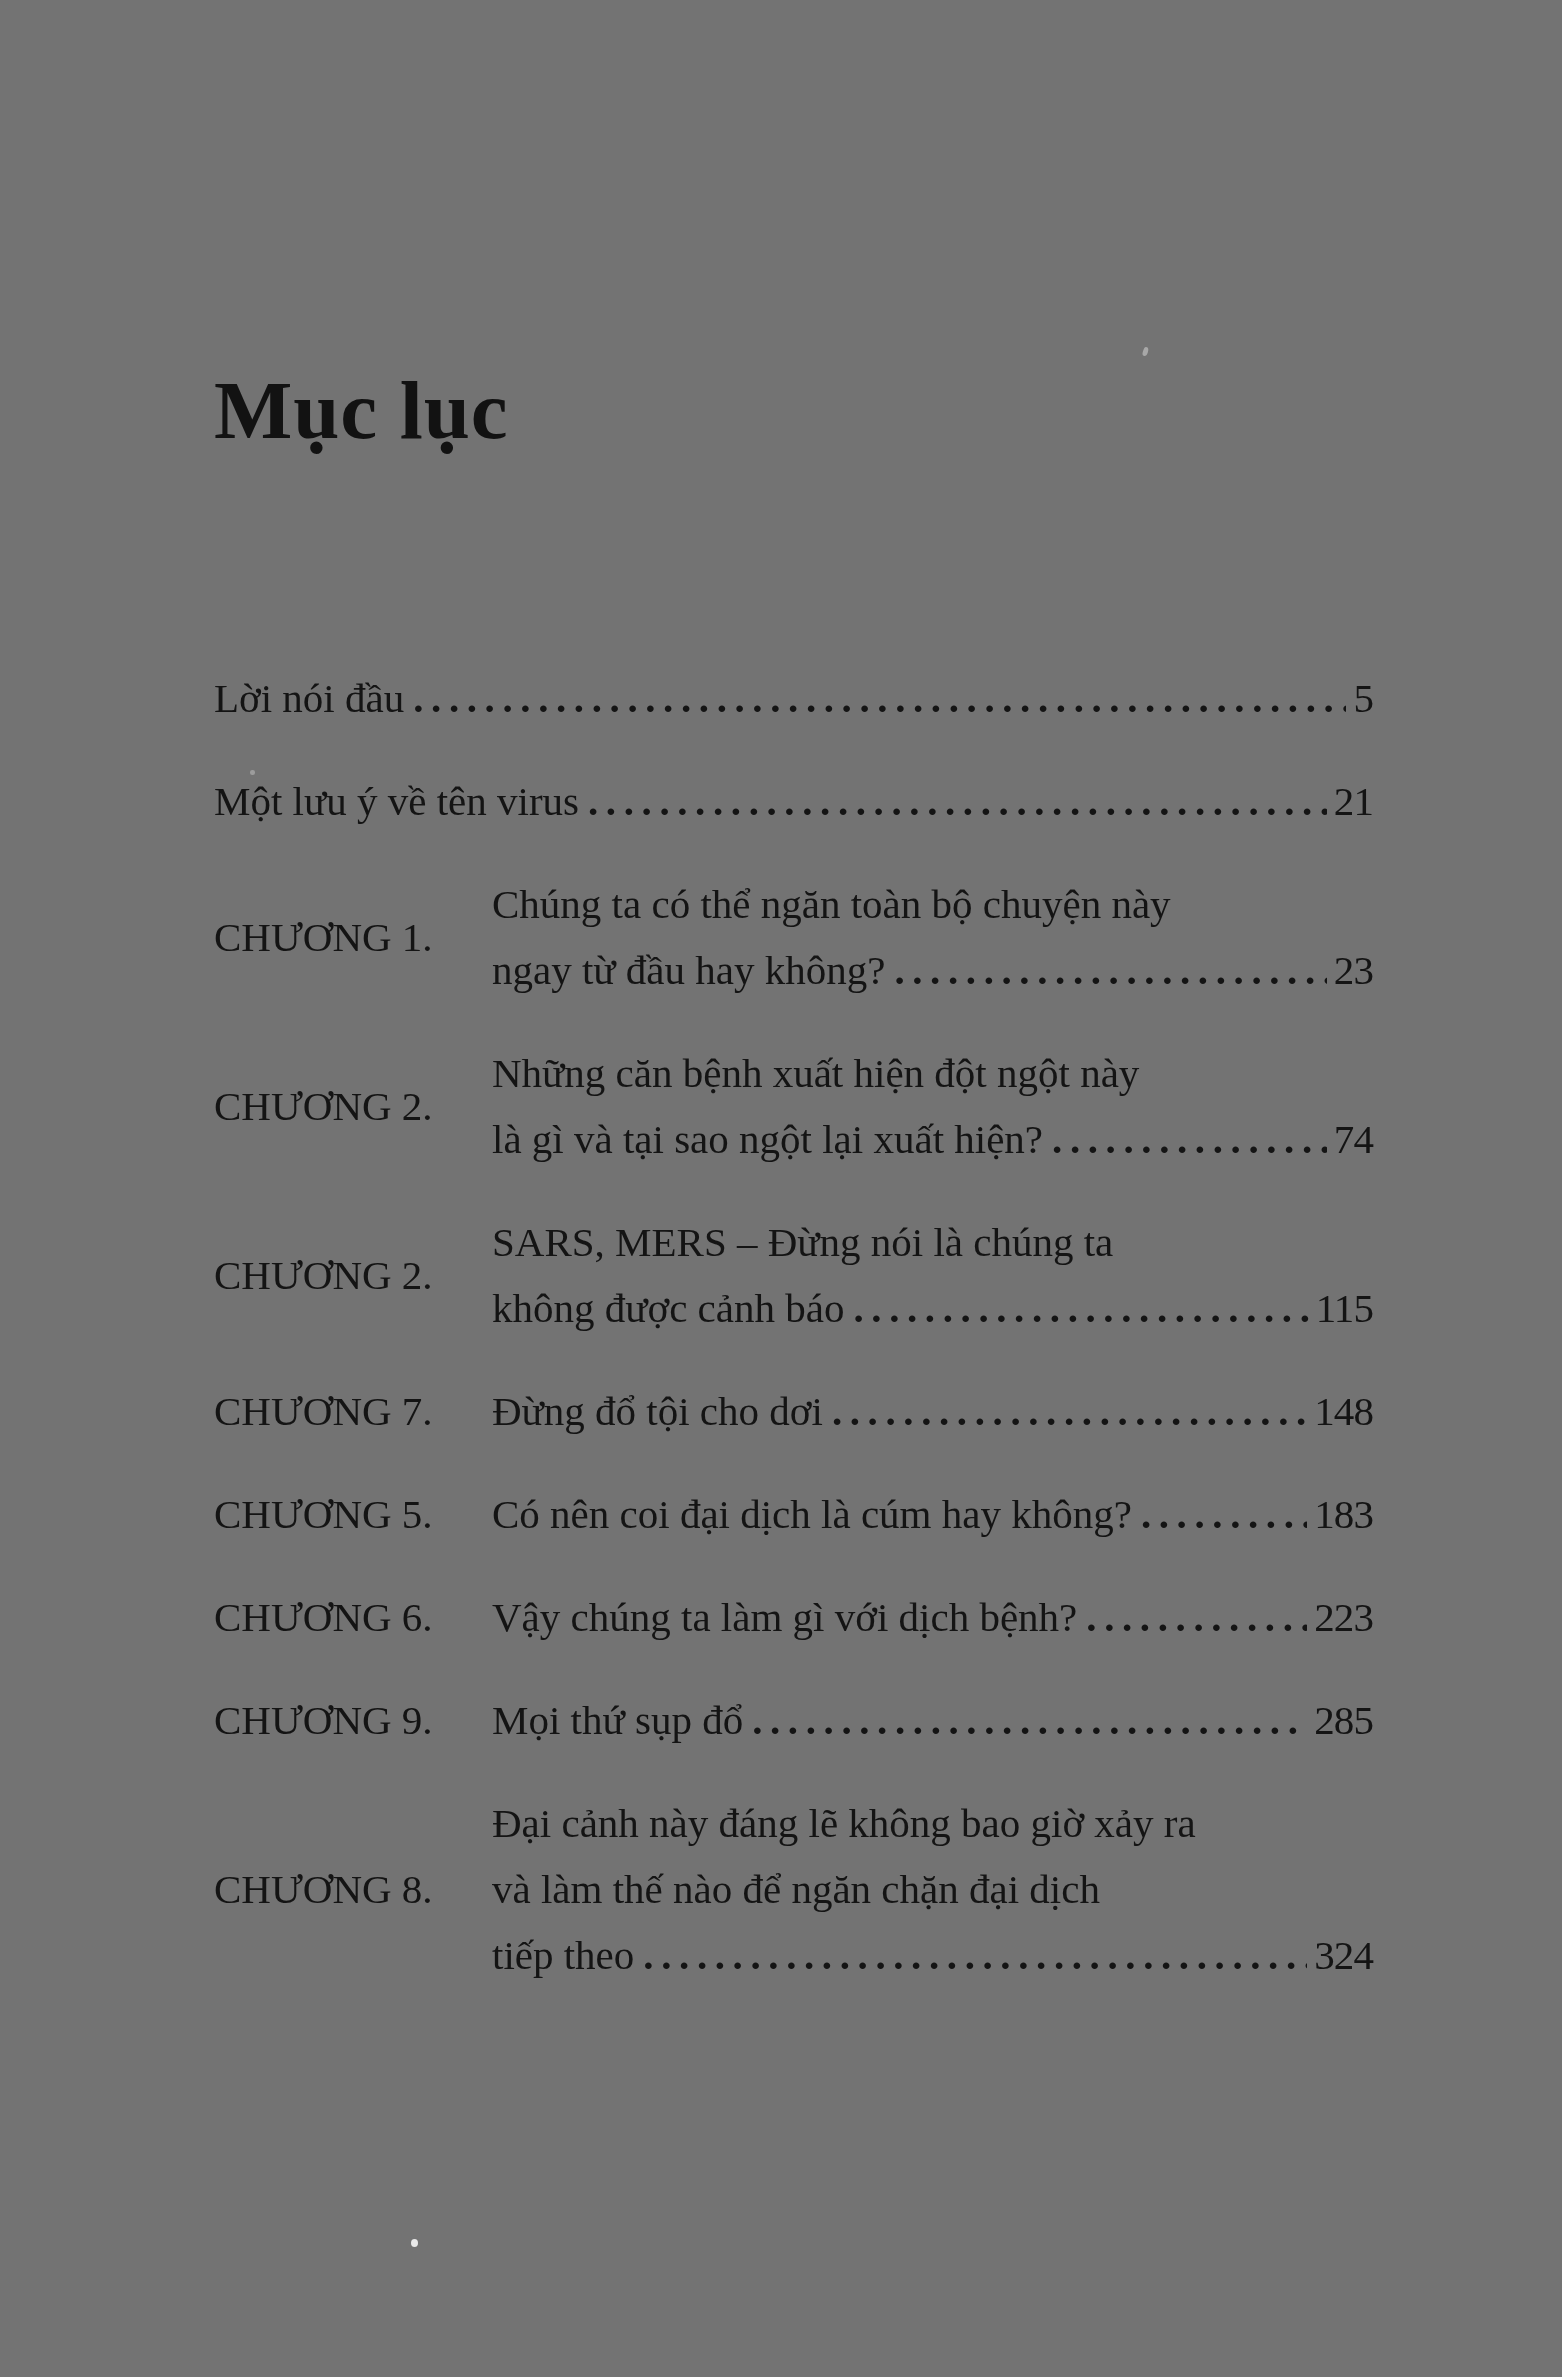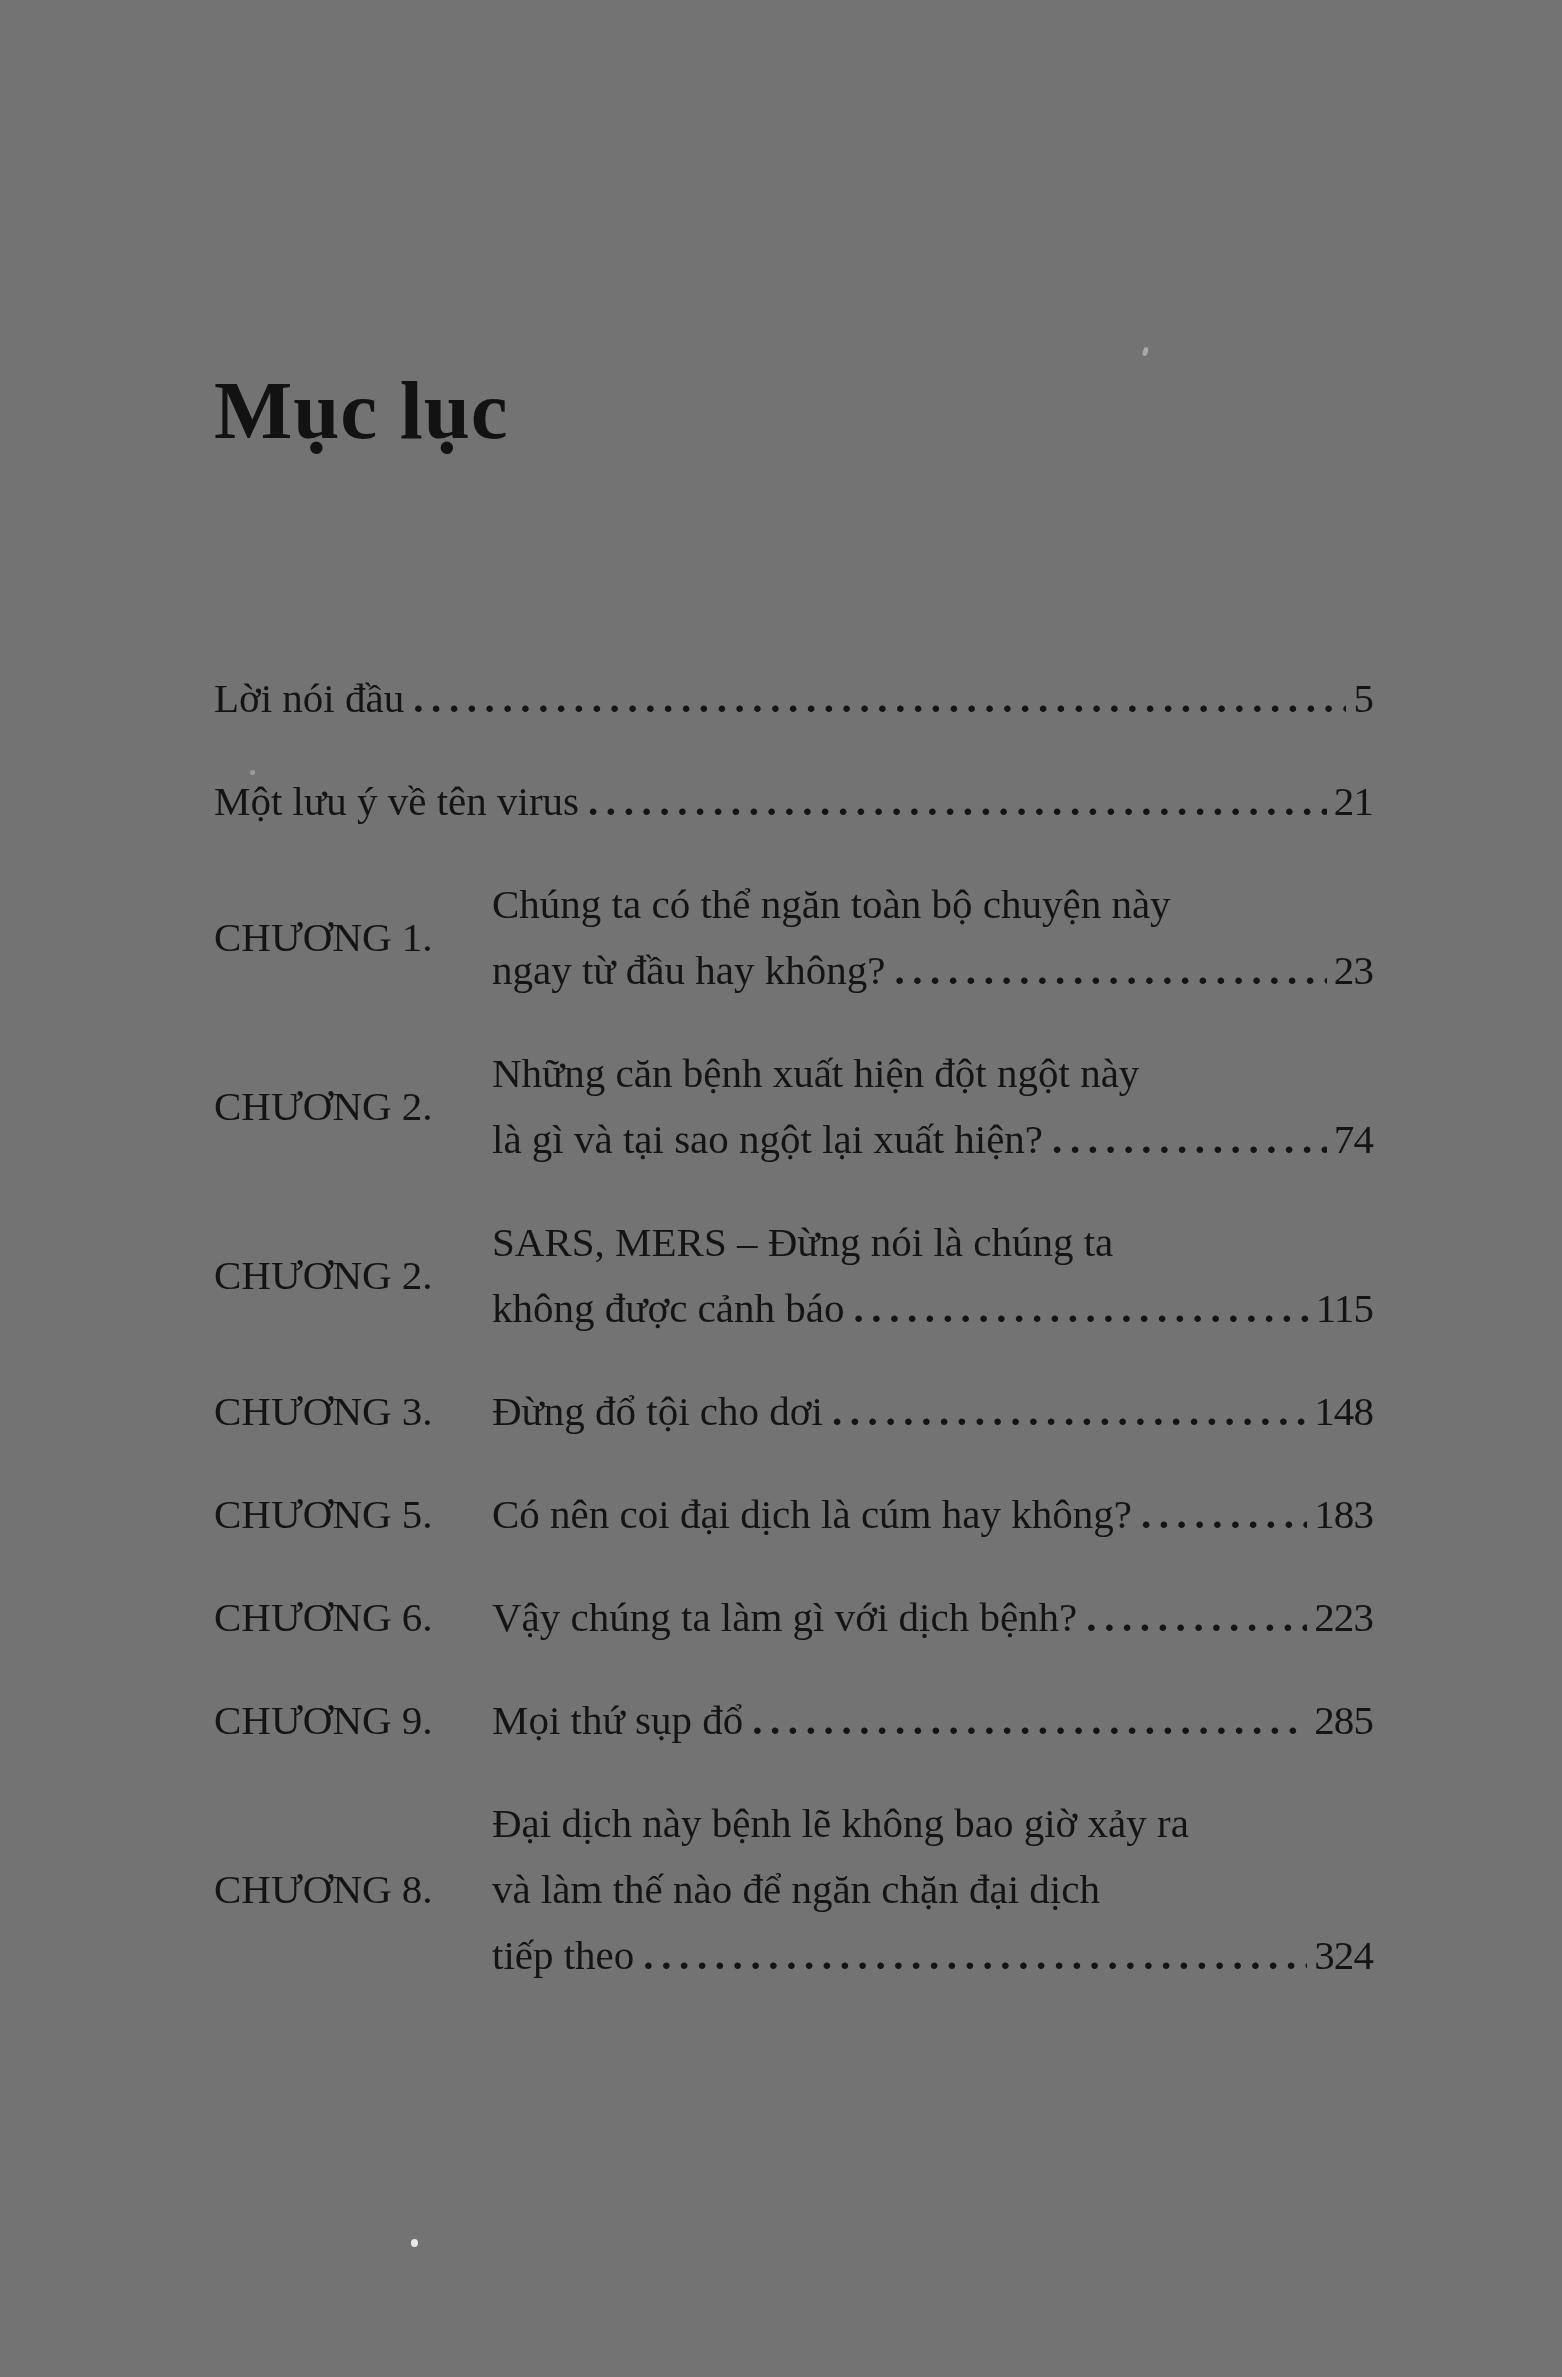--- a/index.html
+++ b/index.html
@@ -126,21 +126,21 @@
               <span class="text">SARS, MERS – Đừng nói là chúng ta</span>
             </div>
             <div class="line">
               <span class="text">không được cảnh báo</span>
               <span class="dots">........................................................................................................................</span>
               <span class="pagenum">115</span>
             </div>
           </div>
   </div>
         <div class="entry">
-    <div class="entry-label">CHƯƠNG 3.</div>
+    <div class="entry-label">CHƯƠNG 7.</div>
     <div class="entry-content">
             <div class="line">
               <span class="text">Đừng đổ tội cho dơi</span>
               <span class="dots">........................................................................................................................</span>
               <span class="pagenum">148</span>
             </div>
           </div>
   </div>
         <div class="entry">
     <div class="entry-label">CHƯƠNG 5.</div>
@@ -169,21 +169,21 @@
               <span class="text">Mọi thứ sụp đổ</span>
               <span class="dots">........................................................................................................................</span>
               <span class="pagenum">285</span>
             </div>
           </div>
   </div>
         <div class="entry">
     <div class="entry-label">CHƯƠNG 8.</div>
     <div class="entry-content">
             <div class="line">
-              <span class="text">Đại dịch này bệnh lẽ không bao giờ xảy ra</span>
+              <span class="text">Đại cảnh này đáng lẽ không bao giờ xảy ra</span>
             </div>
             <div class="line">
               <span class="text">và làm thế nào để ngăn chặn đại dịch</span>
             </div>
             <div class="line">
               <span class="text">tiếp theo</span>
               <span class="dots">........................................................................................................................</span>
               <span class="pagenum">324</span>
             </div>
           </div>

